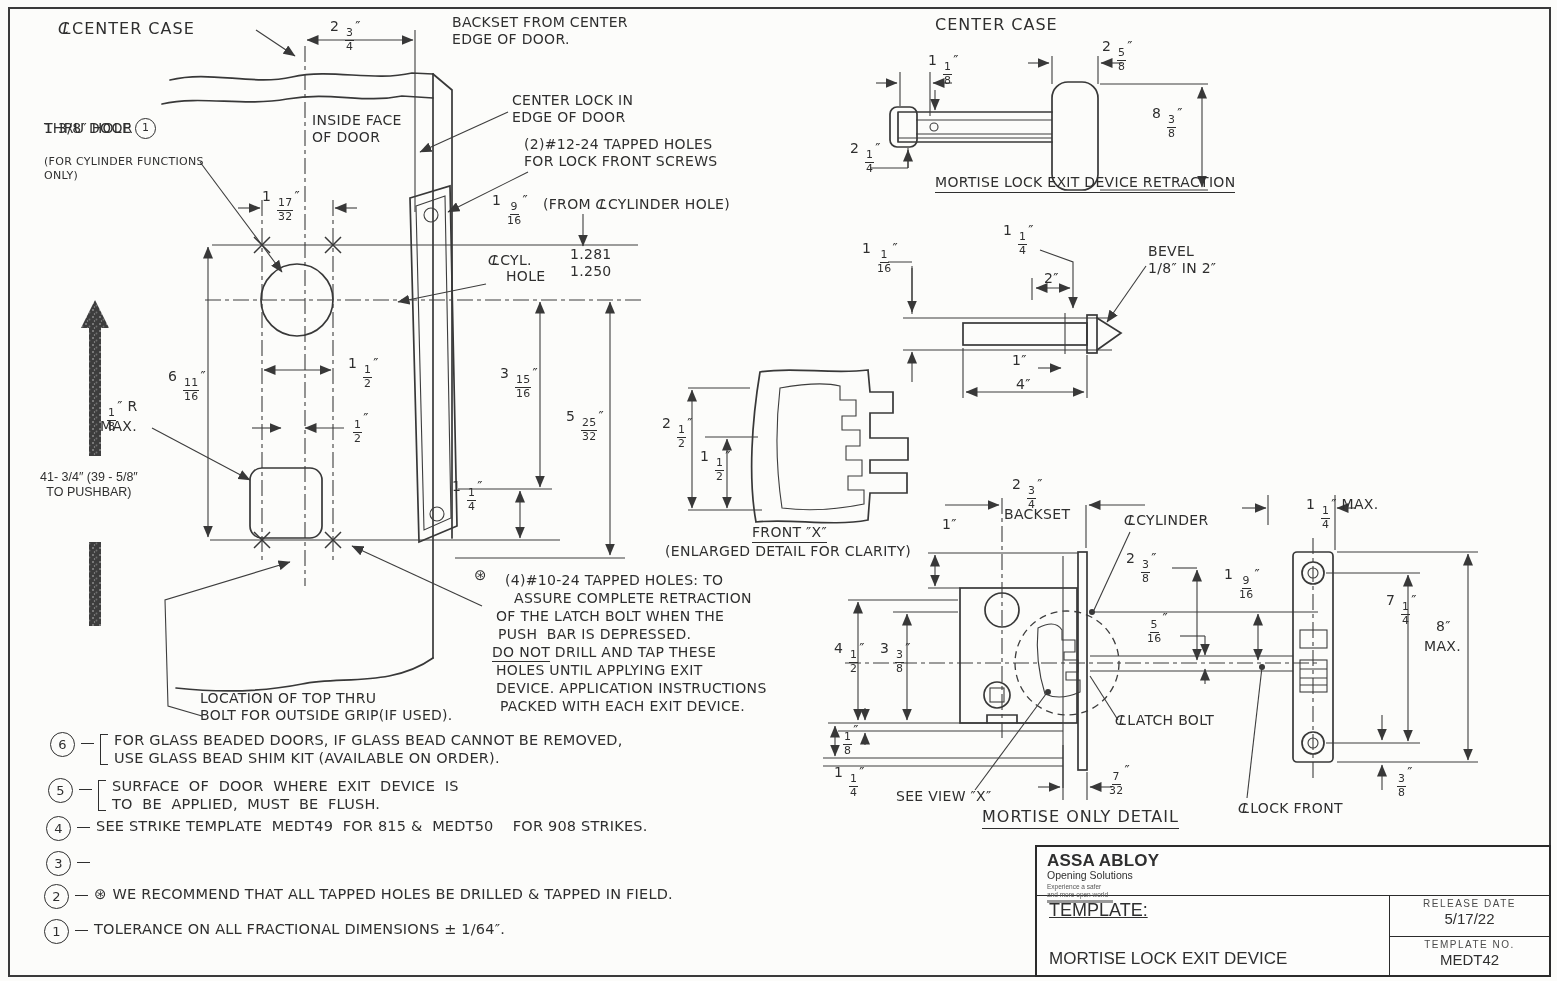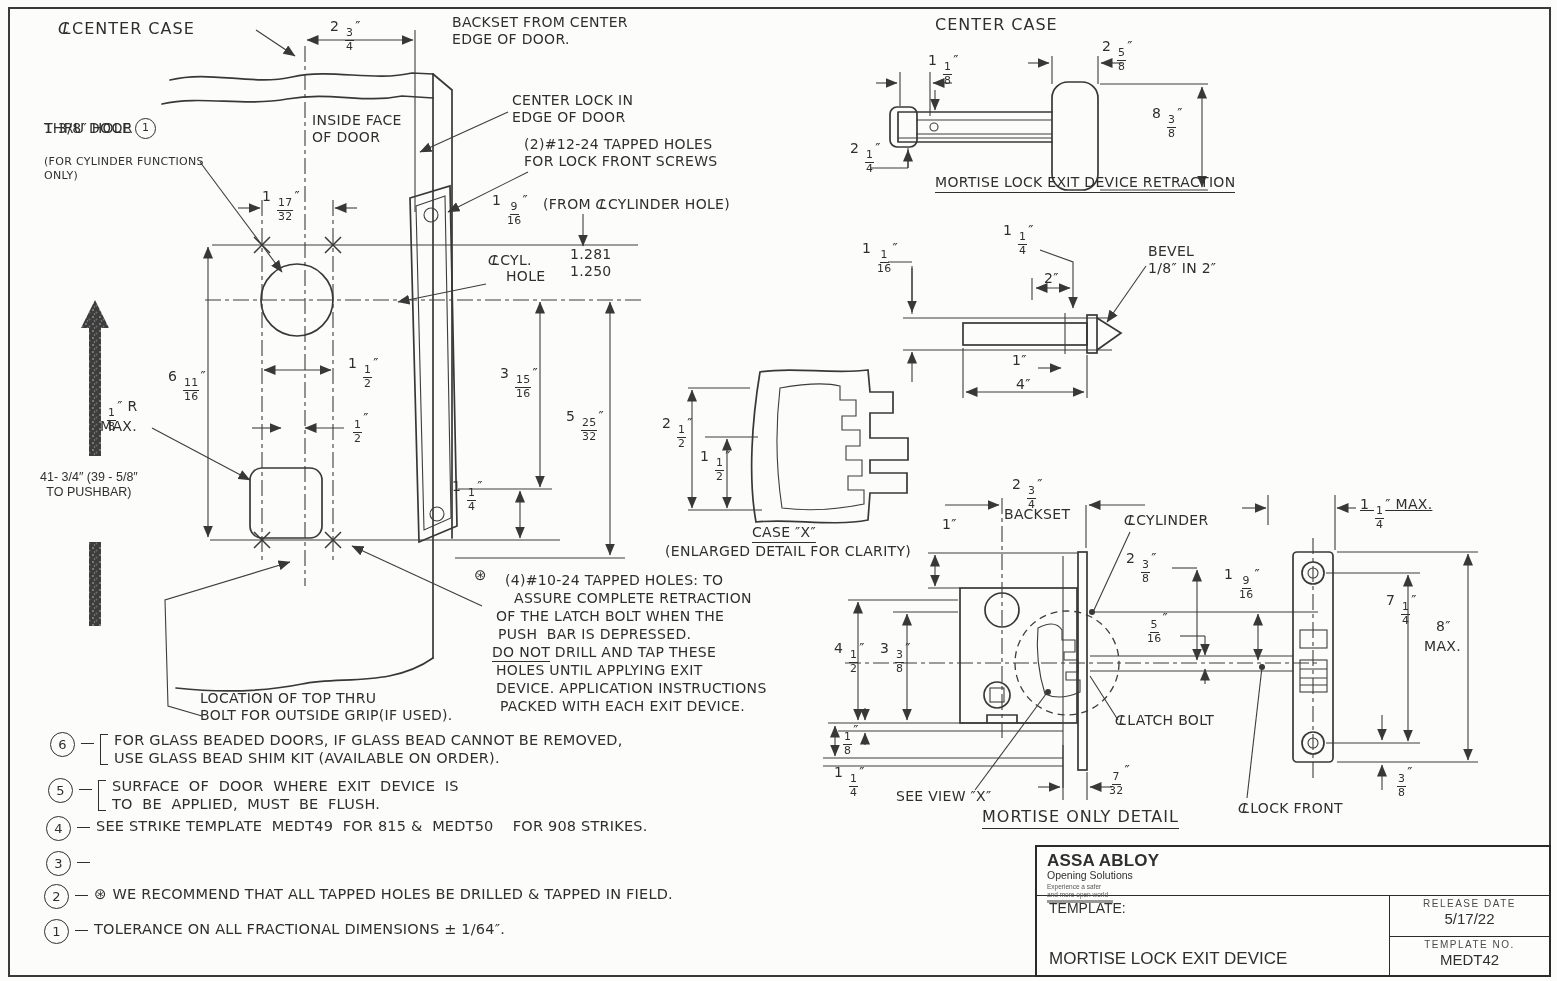--- a/index.html
+++ b/index.html
@@ -31,21 +31,21 @@
   .fieldsym{font-size:15px;}
   
   .tblock{position:absolute;left:1035px;top:845px;width:512px;height:128px;border:2px solid #2b2b2b;background:#fdfdfc;}
   .tb-logo{position:absolute;left:0;top:0;right:0;height:49px;border-bottom:1.6px solid #2b2b2b;padding:4px 0 0 10px;box-sizing:border-box;}
   .tb-brand{font-size:17px;font-weight:bold;letter-spacing:.2px;font-family:"Liberation Sans","DejaVu Sans",sans-serif;}
   .tb-sub{font-size:10.5px;margin-top:-2px;font-family:"Liberation Sans","DejaVu Sans",sans-serif;}
   .tb-tag{font-size:6.5px;color:#555;line-height:1.25;margin-top:2px;font-family:"Liberation Sans","DejaVu Sans",sans-serif;}
   .tb-tagbar{width:66px;height:3px;background:#999;margin-top:1px;}
   .tb-main{position:absolute;left:0;top:49px;bottom:0;width:353px;border-right:1.6px solid #2b2b2b;padding:4px 0 0 12px;box-sizing:border-box;
            display:flex;flex-direction:column;justify-content:space-between;}
-  .tb-label{font-size:14px;font-family:"Liberation Sans","DejaVu Sans",sans-serif;}
+  .tb-label{font-size:18px;font-family:"Liberation Sans","DejaVu Sans",sans-serif;text-decoration:underline;}
   .tb-name{font-size:17px;margin-bottom:6px;font-family:"Liberation Sans","DejaVu Sans",sans-serif;}
   .tb-r1{position:absolute;left:353px;top:49px;right:0;height:41px;border-bottom:1.6px solid #2b2b2b;text-align:center;box-sizing:border-box;padding-top:2px;}
   .tb-r2{position:absolute;left:353px;top:90px;right:0;bottom:0;text-align:center;box-sizing:border-box;padding-top:2px;}
   .tb-small{font-size:10px;color:#4a4a4a;letter-spacing:1.5px;font-family:"Liberation Sans","DejaVu Sans",sans-serif;}
   .tb-val{font-size:15px;margin-top:1px;font-family:"Liberation Sans","DejaVu Sans",sans-serif;}
 </style>
 </head>
 <body>
 
 <div id="sheet">
@@ -291,21 +291,21 @@
 
   <div class="lbl fdim" style="left:862px;top:240px;">1 <span class="fr"><span class="n">1</span><span class="d">16</span></span>″</div>
   <div class="lbl fdim" style="left:1003px;top:222px;">1 <span class="fr"><span class="n">1</span><span class="d">4</span></span>″</div>
   <div class="lbl fdim" style="left:1044px;top:270px;">2″</div>
   <div class="lbl" style="left:1148px;top:243px;"><span>BEVEL</span><br><span>1/8″ IN 2″</span></div>
   <div class="lbl fdim" style="left:1012px;top:352px;">1″</div>
   <div class="lbl fdim" style="left:1016px;top:376px;">4″</div>
 
   <div class="lbl fdim" style="left:662px;top:415px;">2 <span class="fr"><span class="n">1</span><span class="d">2</span></span>″</div>
   <div class="lbl fdim" style="left:700px;top:448px;">1 <span class="fr"><span class="n">1</span><span class="d">2</span></span>″</div>
-  <div class="lbl und" style="left:752px;top:524px;">CASE ″X″</div>
+  <div class="lbl und" style="left:752px;top:524px;">FRONT ″X″</div>
   <div class="lbl" style="left:665px;top:543px;">(ENLARGED DETAIL FOR CLARITY)</div>
 
   <div class="lbl fieldsym" style="left:474px;top:567px;">⊛</div>
   <div class="lbl" style="left:505px;top:572px;">(4)#10-24 TAPPED HOLES: TO</div>
   <div class="lbl" style="left:514px;top:590px;">ASSURE COMPLETE RETRACTION</div>
   <div class="lbl" style="left:496px;top:608px;">OF THE LATCH BOLT WHEN THE</div>
   <div class="lbl" style="left:498px;top:626px;">PUSH  BAR IS DEPRESSED.</div>
   <div class="lbl" style="left:492px;top:644px;"><span class="und">DO NOT</span><span> DRILL AND TAP THESE</span></div>
   <div class="lbl" style="left:496px;top:662px;">HOLES UNTIL APPLYING EXIT</div>
   <div class="lbl" style="left:496px;top:680px;">DEVICE. APPLICATION INSTRUCTIONS</div>
@@ -321,21 +321,21 @@
   <div class="lbl fdim" style="left:834px;top:640px;">4 <span class="fr"><span class="n">1</span><span class="d">2</span></span>″</div>
   <div class="lbl fdim" style="left:880px;top:640px;">3 <span class="fr"><span class="n">3</span><span class="d">8</span></span>″</div>
   <div class="lbl fdim" style="left:842px;top:722px;"><span class="fr"><span class="n">1</span><span class="d">8</span></span>″</div>
   <div class="lbl fdim" style="left:834px;top:764px;">1 <span class="fr"><span class="n">1</span><span class="d">4</span></span>″</div>
   <div class="lbl fdim" style="left:1108px;top:762px;"><span class="fr"><span class="n">7</span><span class="d">32</span></span>″</div>
   <div class="lbl" style="left:896px;top:788px;">SEE VIEW ″X″</div>
   <div class="lbl und big" style="left:982px;top:808px;">MORTISE ONLY DETAIL</div>
   <div class="lbl" style="left:1115px;top:712px;"><span class="cl">CL</span><span>LATCH BOLT</span></div>
   <div class="lbl" style="left:1238px;top:800px;"><span class="cl">CL</span><span>LOCK FRONT</span></div>
 
-  <div class="lbl fdim" style="left:1360px;top:496px;text-decoration:underline;">1 <span class="fr"><span class="n">1</span><span class="d">4</span></span>″ MAX.</div>
+  <div class="lbl fdim" style="left:1306px;top:496px;">1 <span class="fr"><span class="n">1</span><span class="d">4</span></span>″ MAX.</div>
   <div class="lbl fdim" style="left:1386px;top:592px;">7 <span class="fr"><span class="n">1</span><span class="d">4</span></span>″</div>
   <div class="lbl" style="left:1436px;top:618px;">8″</div>
   <div class="lbl" style="left:1424px;top:638px;">MAX.</div>
   <div class="lbl fdim" style="left:1396px;top:764px;"><span class="fr"><span class="n">3</span><span class="d">8</span></span>″</div>
 
   <div class="note" style="left:50px;top:732px;">
     <span class="nnum">6</span>
     <span class="ndash"></span>
     <span class="nbracket"></span>
     <div class="ntext"><div>FOR GLASS BEADED DOORS, IF GLASS BEAD CANNOT BE REMOVED,</div><div>USE GLASS BEAD SHIM KIT (AVAILABLE ON ORDER).</div></div>

